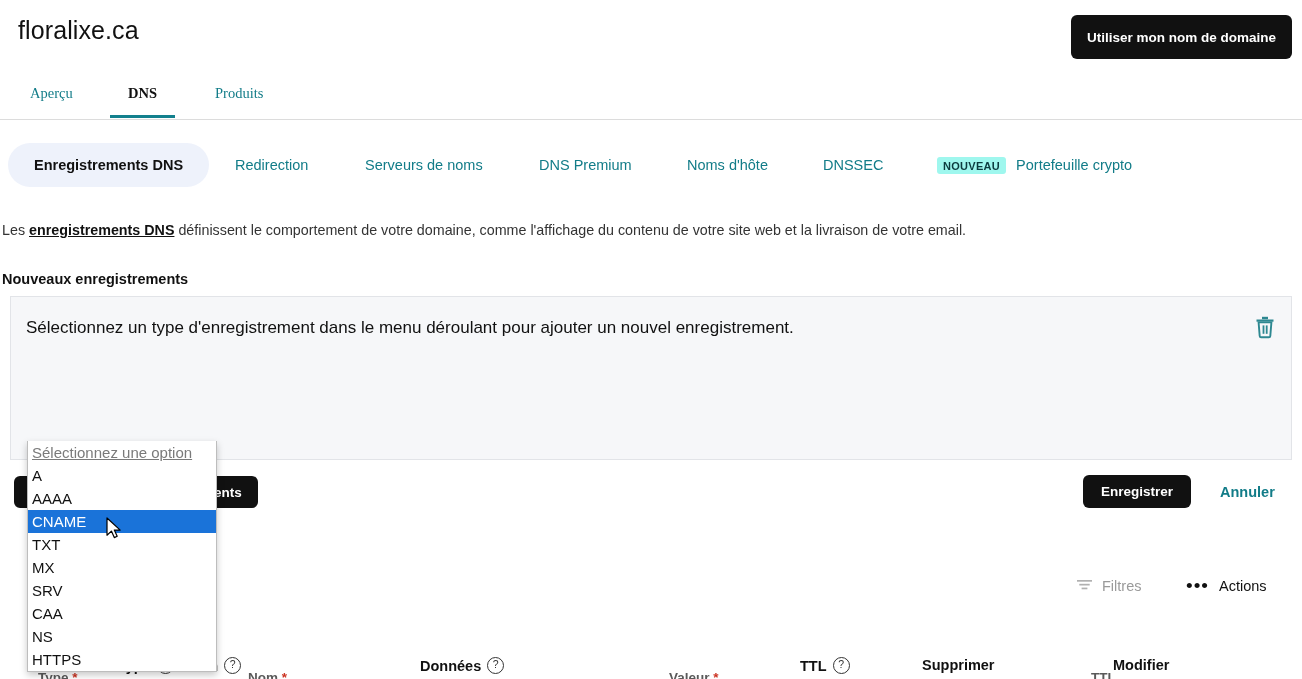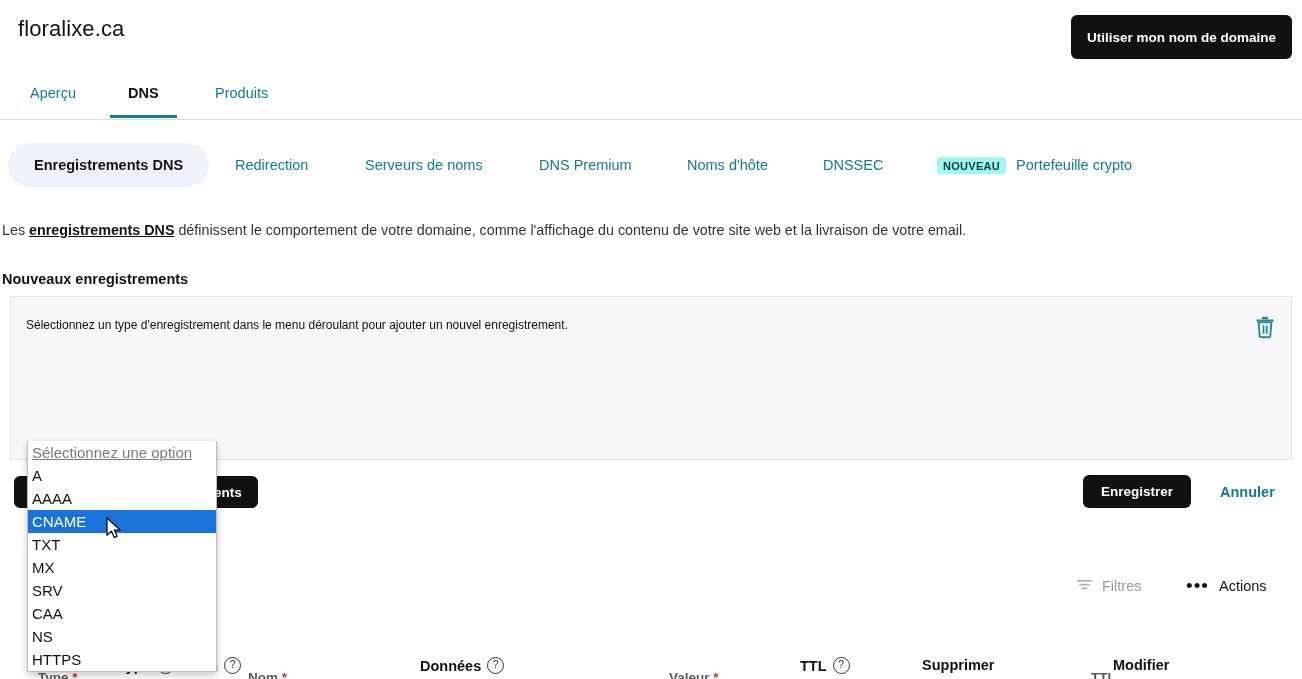--- a/index.html
+++ b/index.html
@@ -15,40 +15,41 @@
     color: #111111;
     -webkit-font-smoothing: antialiased;
   }
 
   
   .header {
     position: absolute; left: 0; top: 0; width: 1302px; height: 70px;
   }
   .domain-title {
     position: absolute; left: 18px; top: 16px;
-    font-size: 22px; font-weight: 400; color: #111111;
+    font-size: 25px; font-weight: 400; color: #111111;
     letter-spacing: .1px;
   }
   .btn-dark {
     background: #111111; color: #ffffff;
     border: none; border-radius: 6px;
     font-family: "Liberation Sans", sans-serif;
     font-size: 13.5px; font-weight: bold;
     cursor: pointer;
     white-space: nowrap;
   }
   .use-domain-btn {
     position: absolute; right: 10px; top: 15px;
     height: 44px; padding: 0 16px;
   }
 
   
   .tabs {
     position: absolute; left: 0; top: 76px; width: 1302px; height: 43px;
     border-bottom: 1px solid #dcdcdc;
+    font-family: Liberation Serif, serif;
   }
   .tab {
     position: absolute; top: 0; height: 42px;
     display: flex; align-items: flex-start; padding-top: 9px;
     font-size: 14.5px; color: #127c88; cursor: pointer;
     box-sizing: border-box;
   }
   .tab.active { color: #111111; font-weight: bold; }
   .tab.active::after {
     content: ""; position: absolute; left: 0; right: 0; bottom: 0;
@@ -101,21 +102,21 @@
 
   
   .panel {
     position: absolute; left: 10px; top: 296px;
     width: 1282px; height: 164px;
     background: #f6f7f9; border: 1px solid #e2e4e8;
     box-sizing: border-box;
   }
   .panel-hint {
     position: absolute; left: 15px; top: 21px;
-    font-size: 12px; color: #111111; text-align: center;
+    font-size: 17px; color: #111111; text-align: center;
   }
   .trash-btn {
     position: absolute; right: 12px; top: 17px;
     width: 28px; height: 28px;
     background: none; border: none; cursor: pointer; padding: 0;
   }
   .field-label {
     position: absolute;
     font-size: 13.5px; font-weight: bold; color: #5a5a5a;
   }

